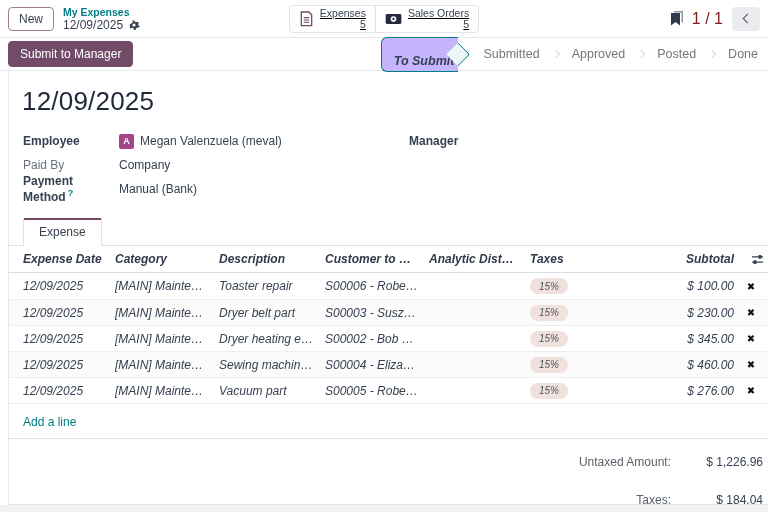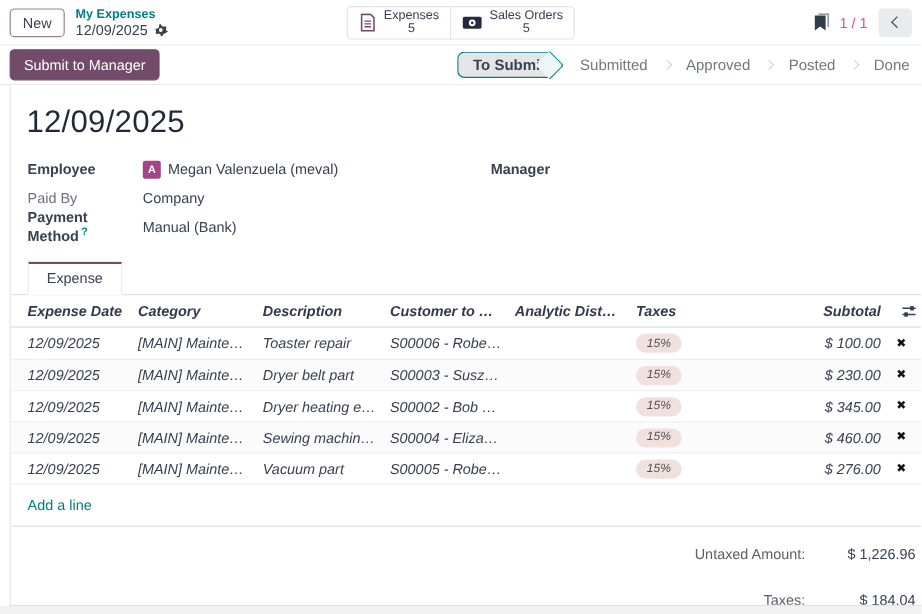--- a/index.html
+++ b/index.html
@@ -15,38 +15,38 @@
   .breadcrumb { display:flex; flex-direction:column; line-height:12px; }
   .bc-app { font-size:10.5px; font-weight:700; color:#017E84; text-decoration:none; cursor:pointer; }
   .bc-rec-row { display:flex; align-items:center; gap:5px; margin-top:1px; }
   .bc-rec { font-size:12px; color:#374151; }
   .gear { display:inline-flex; cursor:pointer; }
   .smart-group { display:flex; }
   .smart-btn { display:flex; align-items:center; gap:6px; background:#fff; border:1px solid #e2e4e8;
     border-radius:4px; padding:2px 9px; height:28px; cursor:pointer; }
   .smart-btn + .smart-btn { margin-left:-1px; border-radius:0 4px 4px 0; }
   .smart-btn:first-child { border-radius:4px 0 0 4px; }
-  .smart-txt { display:flex; flex-direction:column; line-height:11px; text-align:center; }
+  .smart-txt { display:flex; flex-direction:column; line-height:11px; text-align:right;text-decoration:underline; }
   .smart-label { font-size:10.5px; color:#374151; }
   .smart-count { font-size:10.5px; color:#374151; }
   .topbar-right { display:flex; align-items:center; gap:9px; flex:1; justify-content:flex-end; }
-  .pager-text { font-size:12px; color:#ec4899; }
+  .pager-text { font-size:16px; color:#7f1d1d; }
   .pager-prev { width:28px; height:24px; background:#e9ebee; border:none; border-radius:4px;
     display:flex; align-items:center; justify-content:center; cursor:pointer; }
   .chev-left { width:7px; height:7px; border-left:1.5px solid #4a5056; border-bottom:1.5px solid #4a5056;
     transform:rotate(45deg); margin-left:3px; }
 
   
   .statusbar { height:33px; display:flex; align-items:center; padding:0 10px 0 8px; border-bottom:1px solid #e7e9ed; background:#fff; }
   .btn-submit { font:12px "Liberation Sans",sans-serif; color:#fff; background:#714B67; border:1px solid #714B67;
     border-radius:4px; padding:5px 11px; cursor:pointer; }
   .steps { margin-left:auto; display:flex; align-items:center; gap:13px; }
   .step { font-size:12.5px; color:#73777c; cursor:pointer; white-space:nowrap; }
-  .step.active { position:relative; color:#374151; font-weight:600; background:#e5e5e5;
-    border:1px solid #017E84; border-right:none; border-radius:6px 0 0 6px; padding:3px 4px 3px 12px; margin-right:12px; }
+  .step.active { position:relative; color:#374151; font-weight:600; background:#c4b5fd;
+    border:1px solid #017E84; border-right:none; border-radius:6px 0 0 6px; padding:16px 4px 3px 12px; margin-right:12px;font-style:italic; }
   .step.active::after { content:""; position:absolute; right:-8px; top:50%; width:15.5px; height:15.5px;
     transform:translateY(-50%) rotate(45deg); border-top:1px solid #017E84; border-right:1px solid #017E84;
     background:#edf6f7; border-radius:0 3px 0 0; }
   .step-sep { width:6px; height:6px; border-top:1px solid #d4d7db; border-right:1px solid #d4d7db; transform:rotate(45deg); }
 
   
   .sheet { flex:1; background:#fff; margin-left:8px; border-left:1px solid #e5e7eb; border-bottom:1px solid #e2e4e8;
     padding-top:14px; overflow:hidden; }
   .summary-label { font-size:11px; color:#374151; padding-left:14px; }
   .sheet-title { font-size:26px; font-weight:500; color:#1f2937; padding-left:13px; margin-top:1px; letter-spacing:.2px; }

